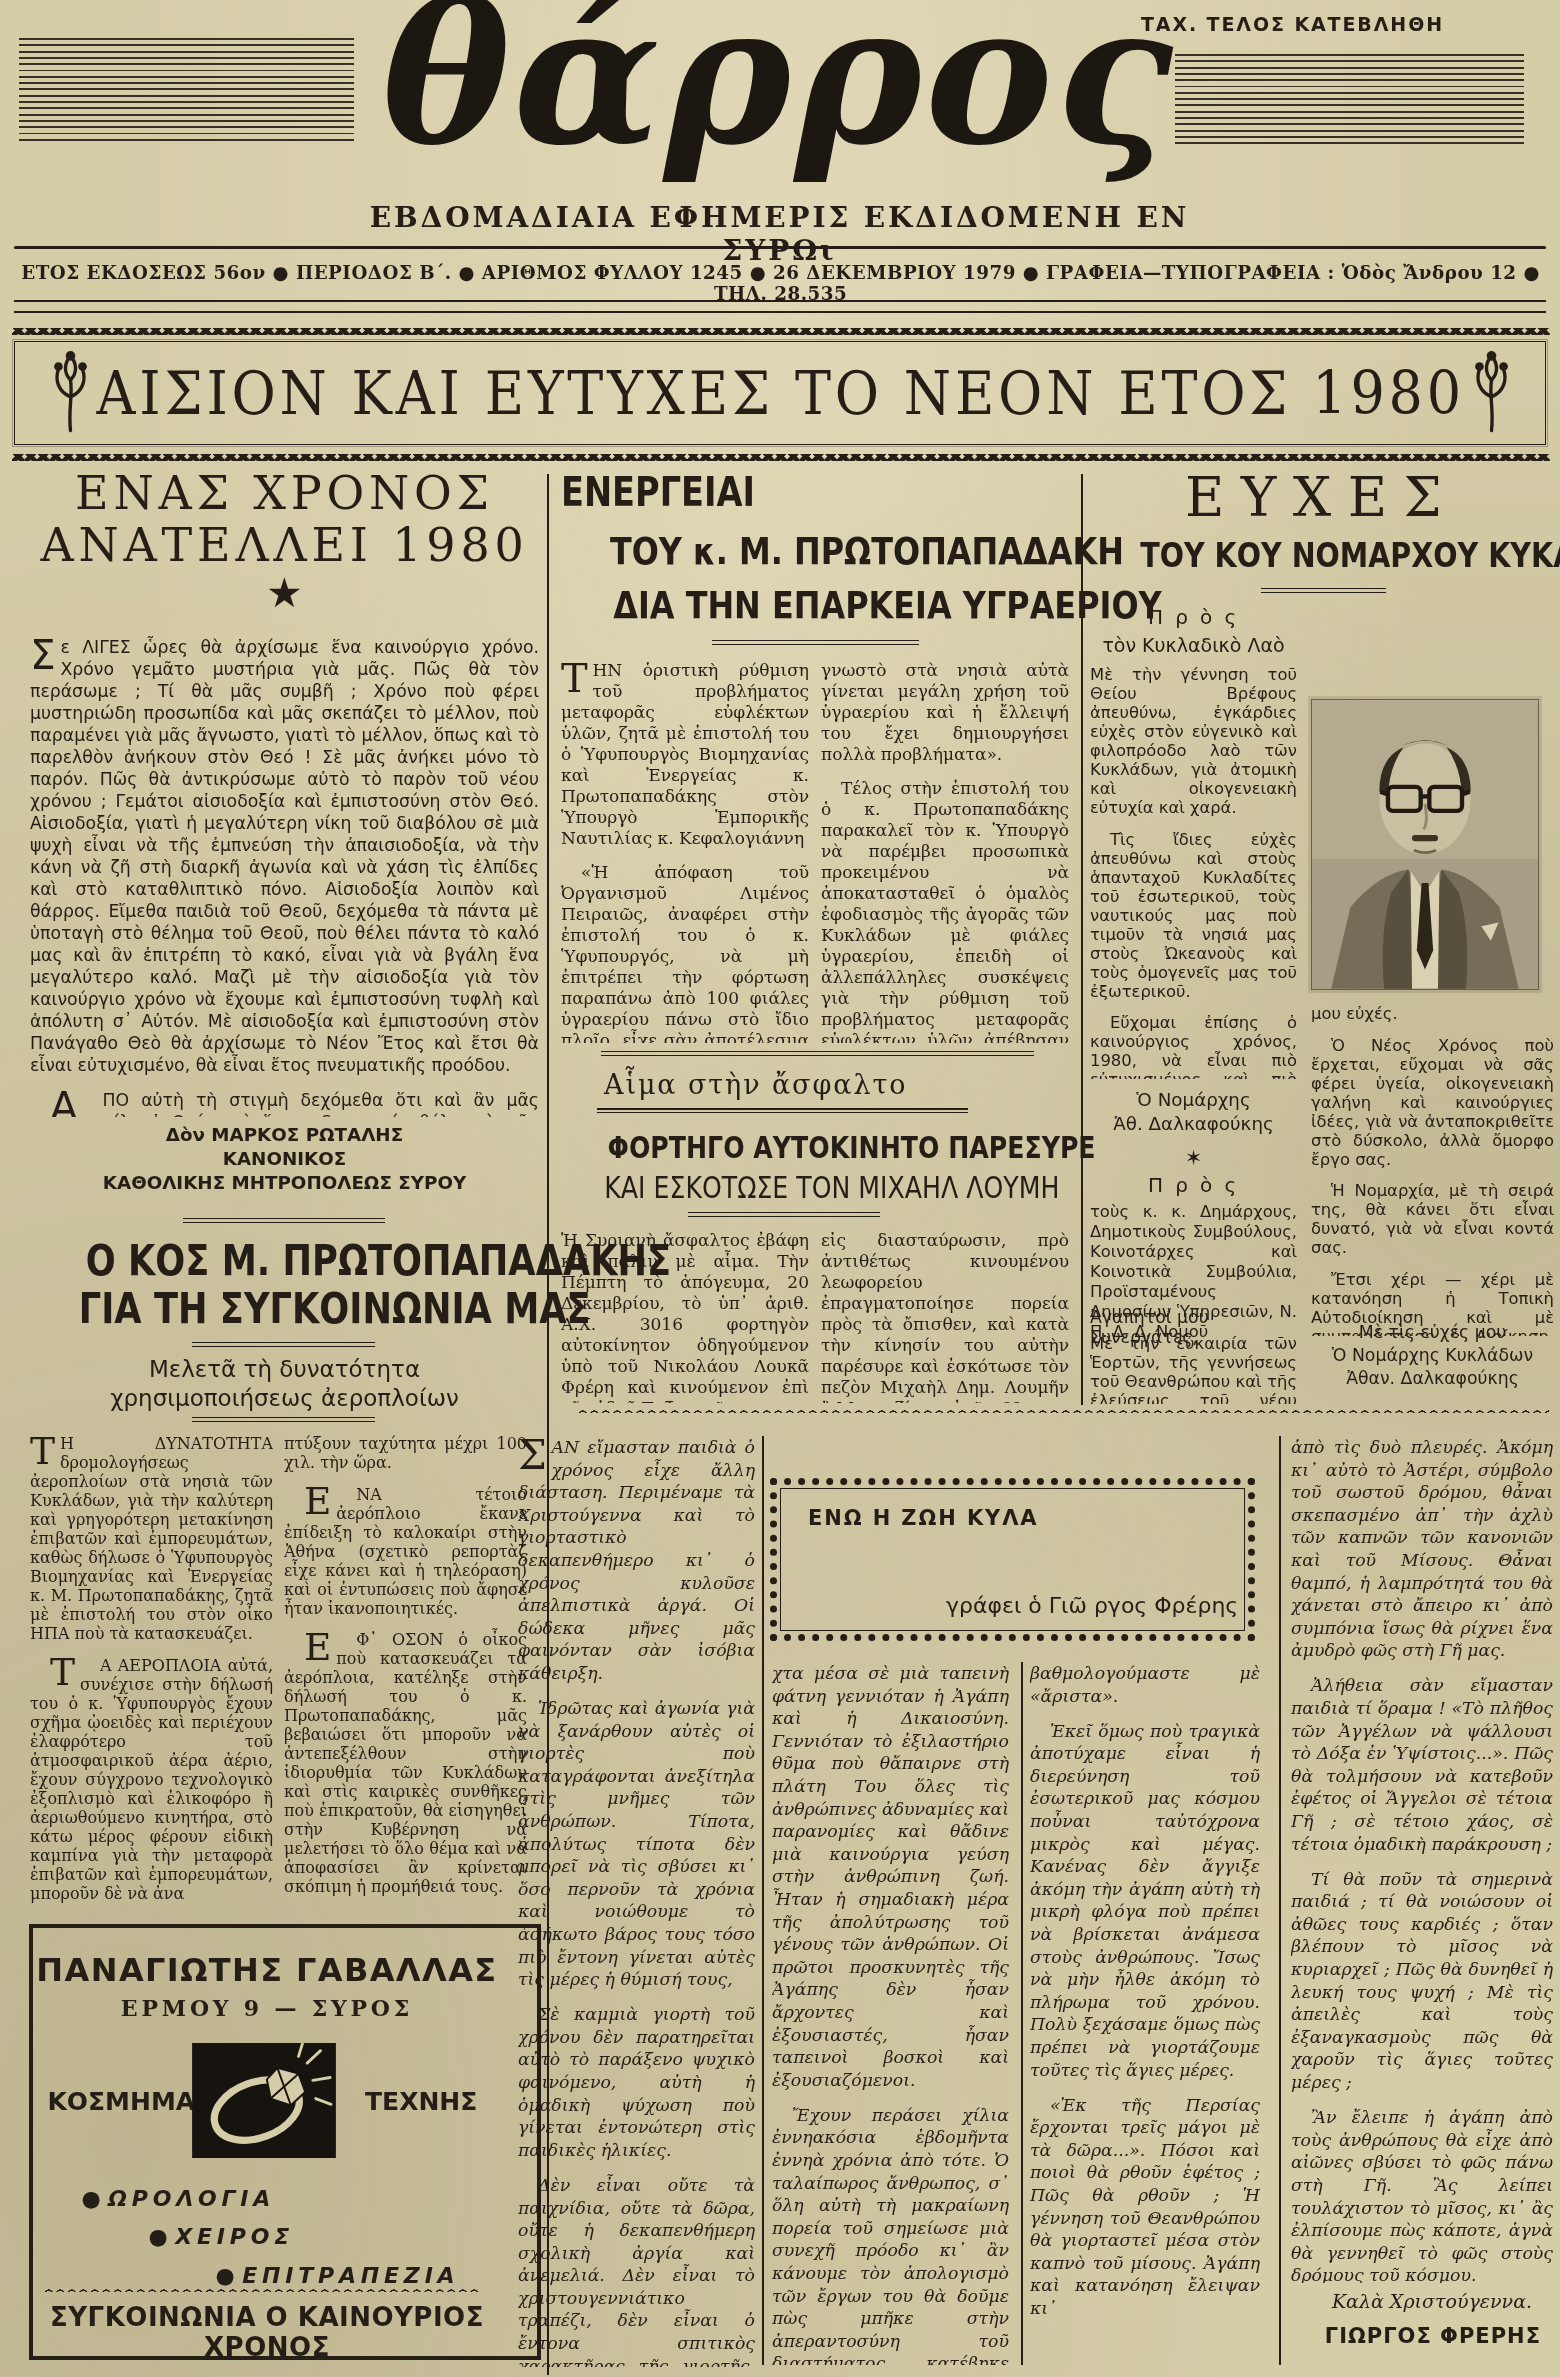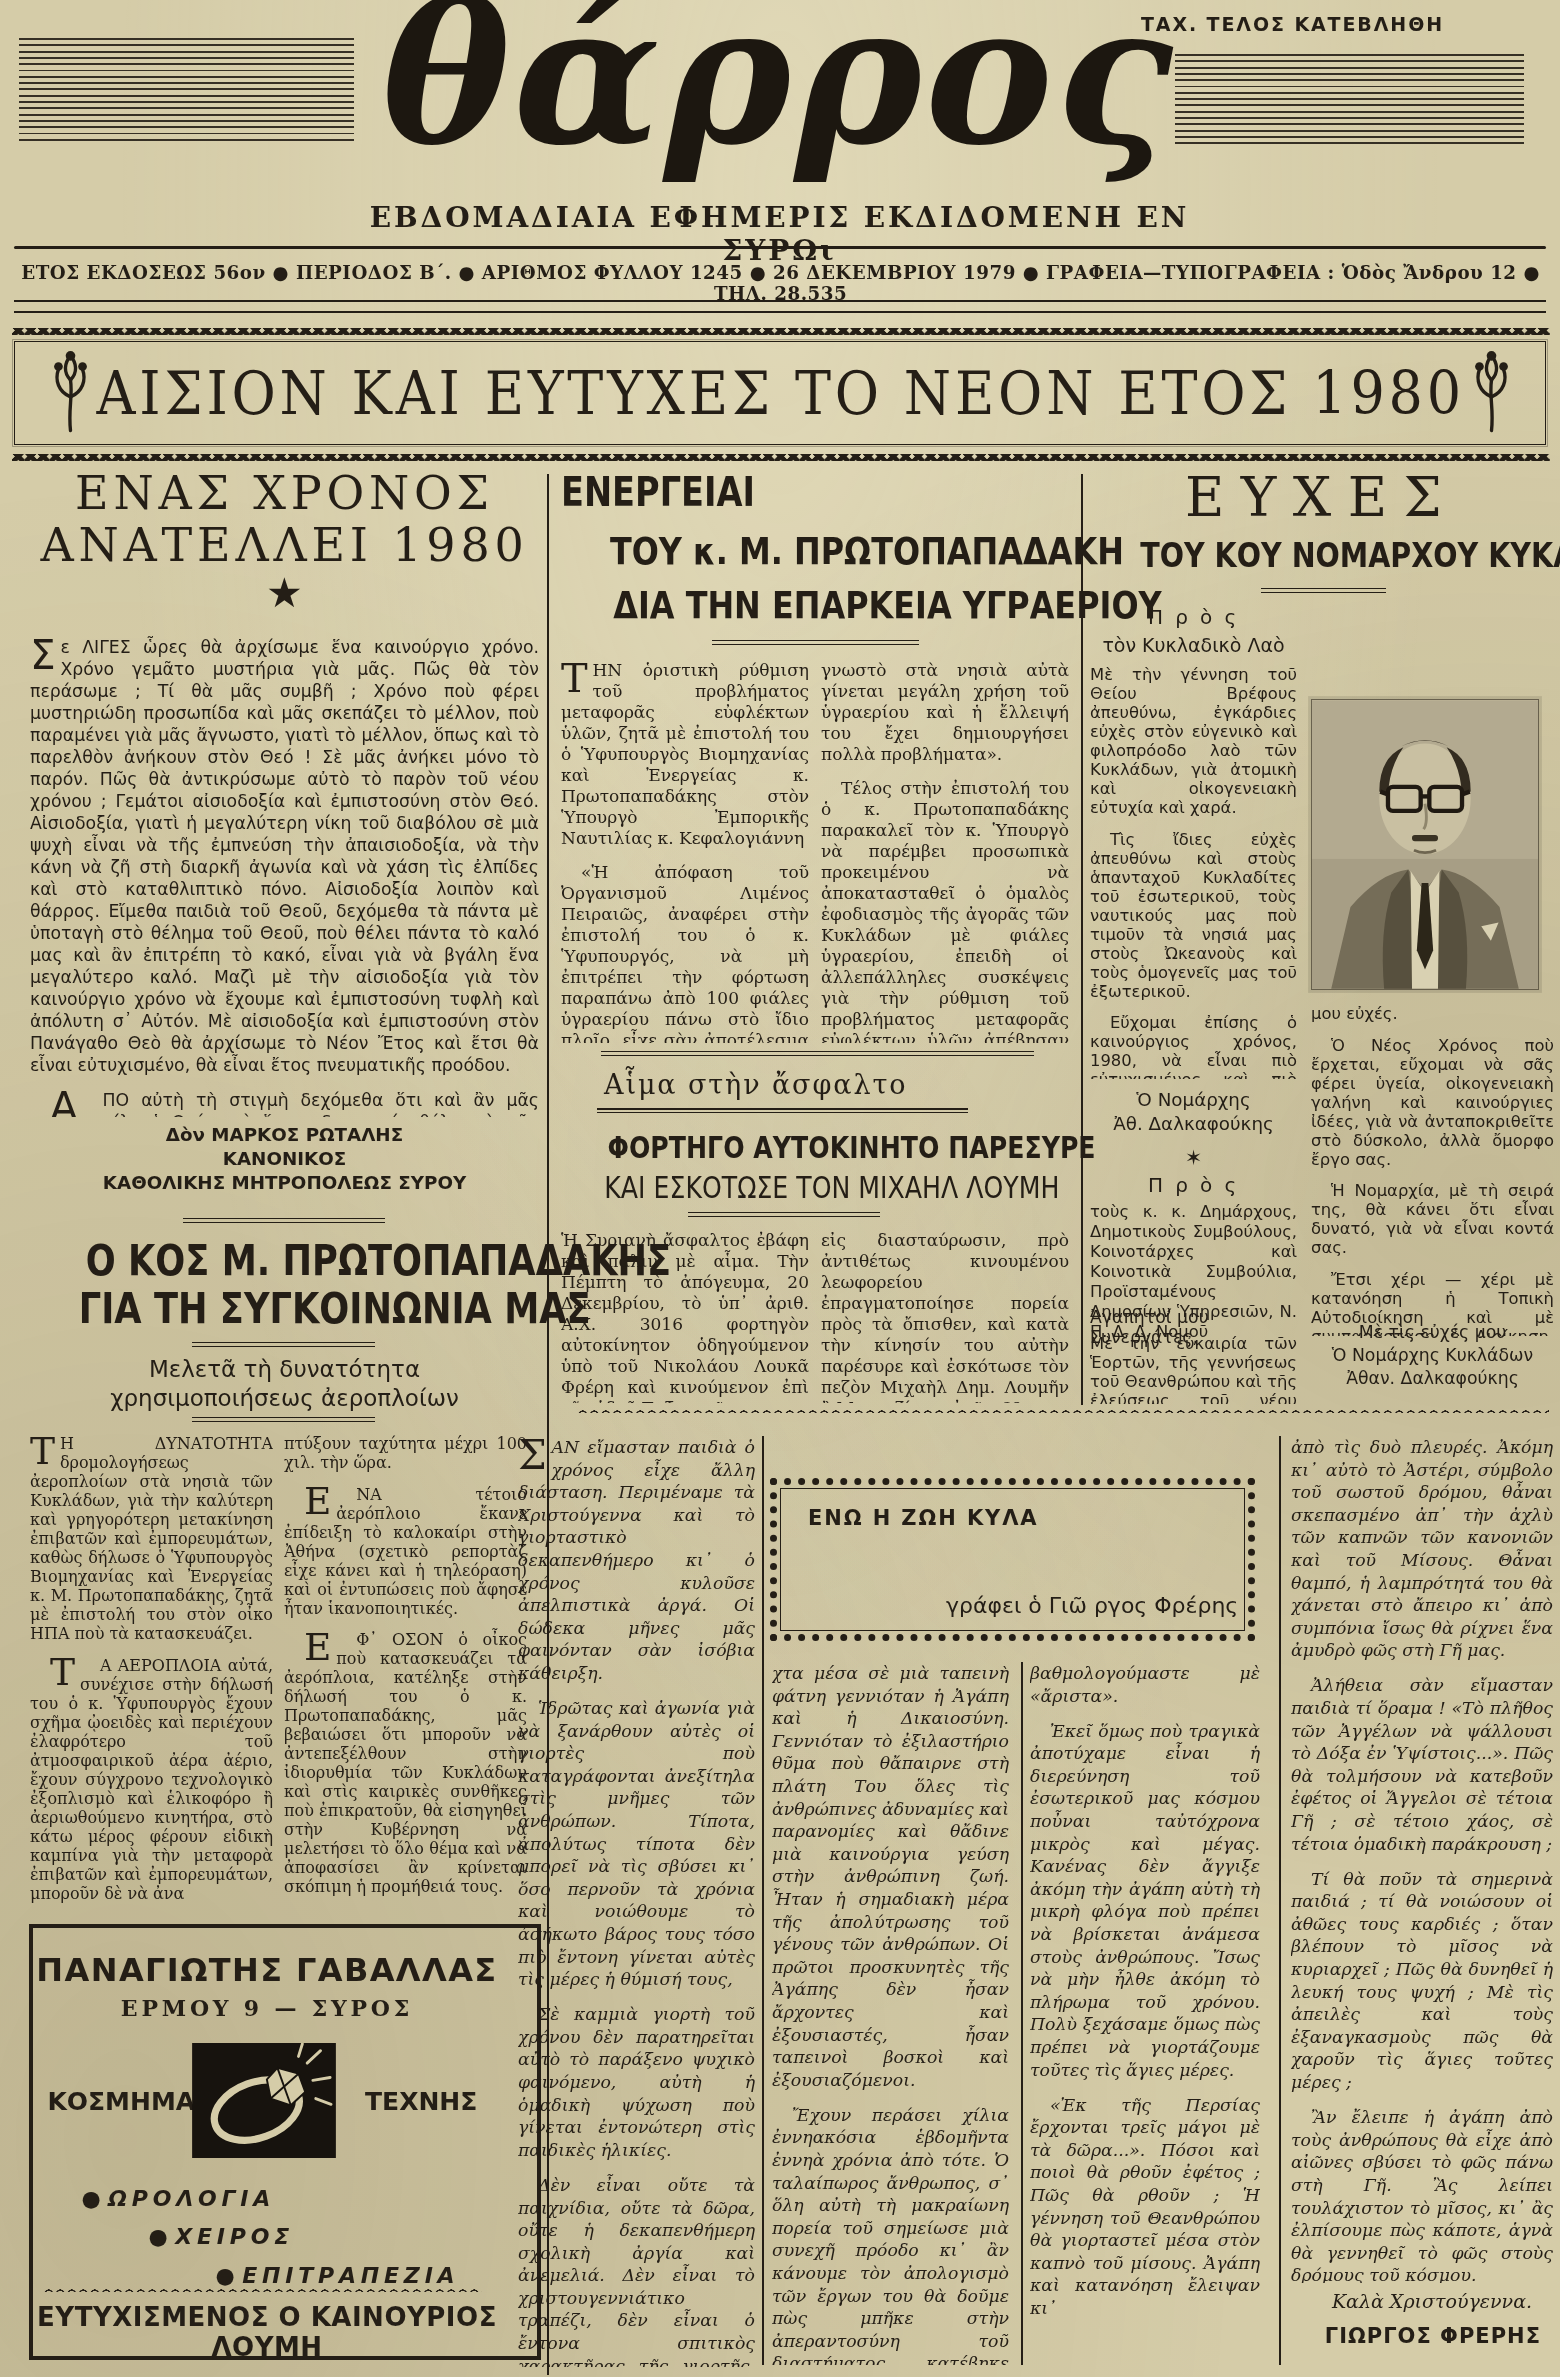--- a/index.html
+++ b/index.html
@@ -231,21 +231,21 @@
   <div class="abs sans bold" style="left:332px;top:159px;width:125px;font-size:25px;">ΤΕΧΝΗΣ</div>
 
   <div class="abs ad-items" style="left:14.4px;top:260px;width:433px;">
       <p>ΩΡΟΛΟΓΙΑ</p>
       <p>ΧΕΙΡΟΣ</p>
       <p>ΕΠΙΤΡΑΠΕΖΙΑ</p>
     </div>
 
   <div class="abs wavy" style="left:9.6px;top:357px;width:439px;"></div>
 
-  <div class="abs center sans bold" style="left:0;top:374px;width:468px;font-size:26px;letter-spacing:0.5px;">ΕΥΤΥΧΙΣΜΕΝΟΣ Ο ΚΑΙΝΟΥΡΙΟΣ ΛΟΥΜΗ</div>
+  <div class="abs center sans bold" style="left:0;top:374px;width:468px;font-size:26px;letter-spacing:0.5px;">ΣΥΓΚΟΙΝΩΝΙΑ Ο ΚΑΙΝΟΥΡΙΟΣ ΧΡΟΝΟΣ</div>
 </div>
 
 <div class="abs" style="left:561px;top:469px;font-size:40px;font-family:'DejaVu Sans',sans-serif;font-weight:bold;">
   <span class="cond-l">ΕΝΕΡΓΕΙΑΙ</span>
 </div>
 <div class="abs center" style="left:561px;top:529px;width:510px;font-size:38px;font-family:'DejaVu Sans',sans-serif;font-weight:bold;">
   <span class="cond">ΤΟΥ κ. Μ. ΠΡΩΤΟΠΑΠΑΔΑΚΗ</span>
 </div>
 <div class="abs center" style="left:561px;top:583px;width:510px;font-size:38px;font-family:'DejaVu Sans',sans-serif;font-weight:bold;">
   <span class="cond">ΔΙΑ ΤΗΝ ΕΠΑΡΚΕΙΑ ΥΓΡΑΕΡΙΟΥ</span>

